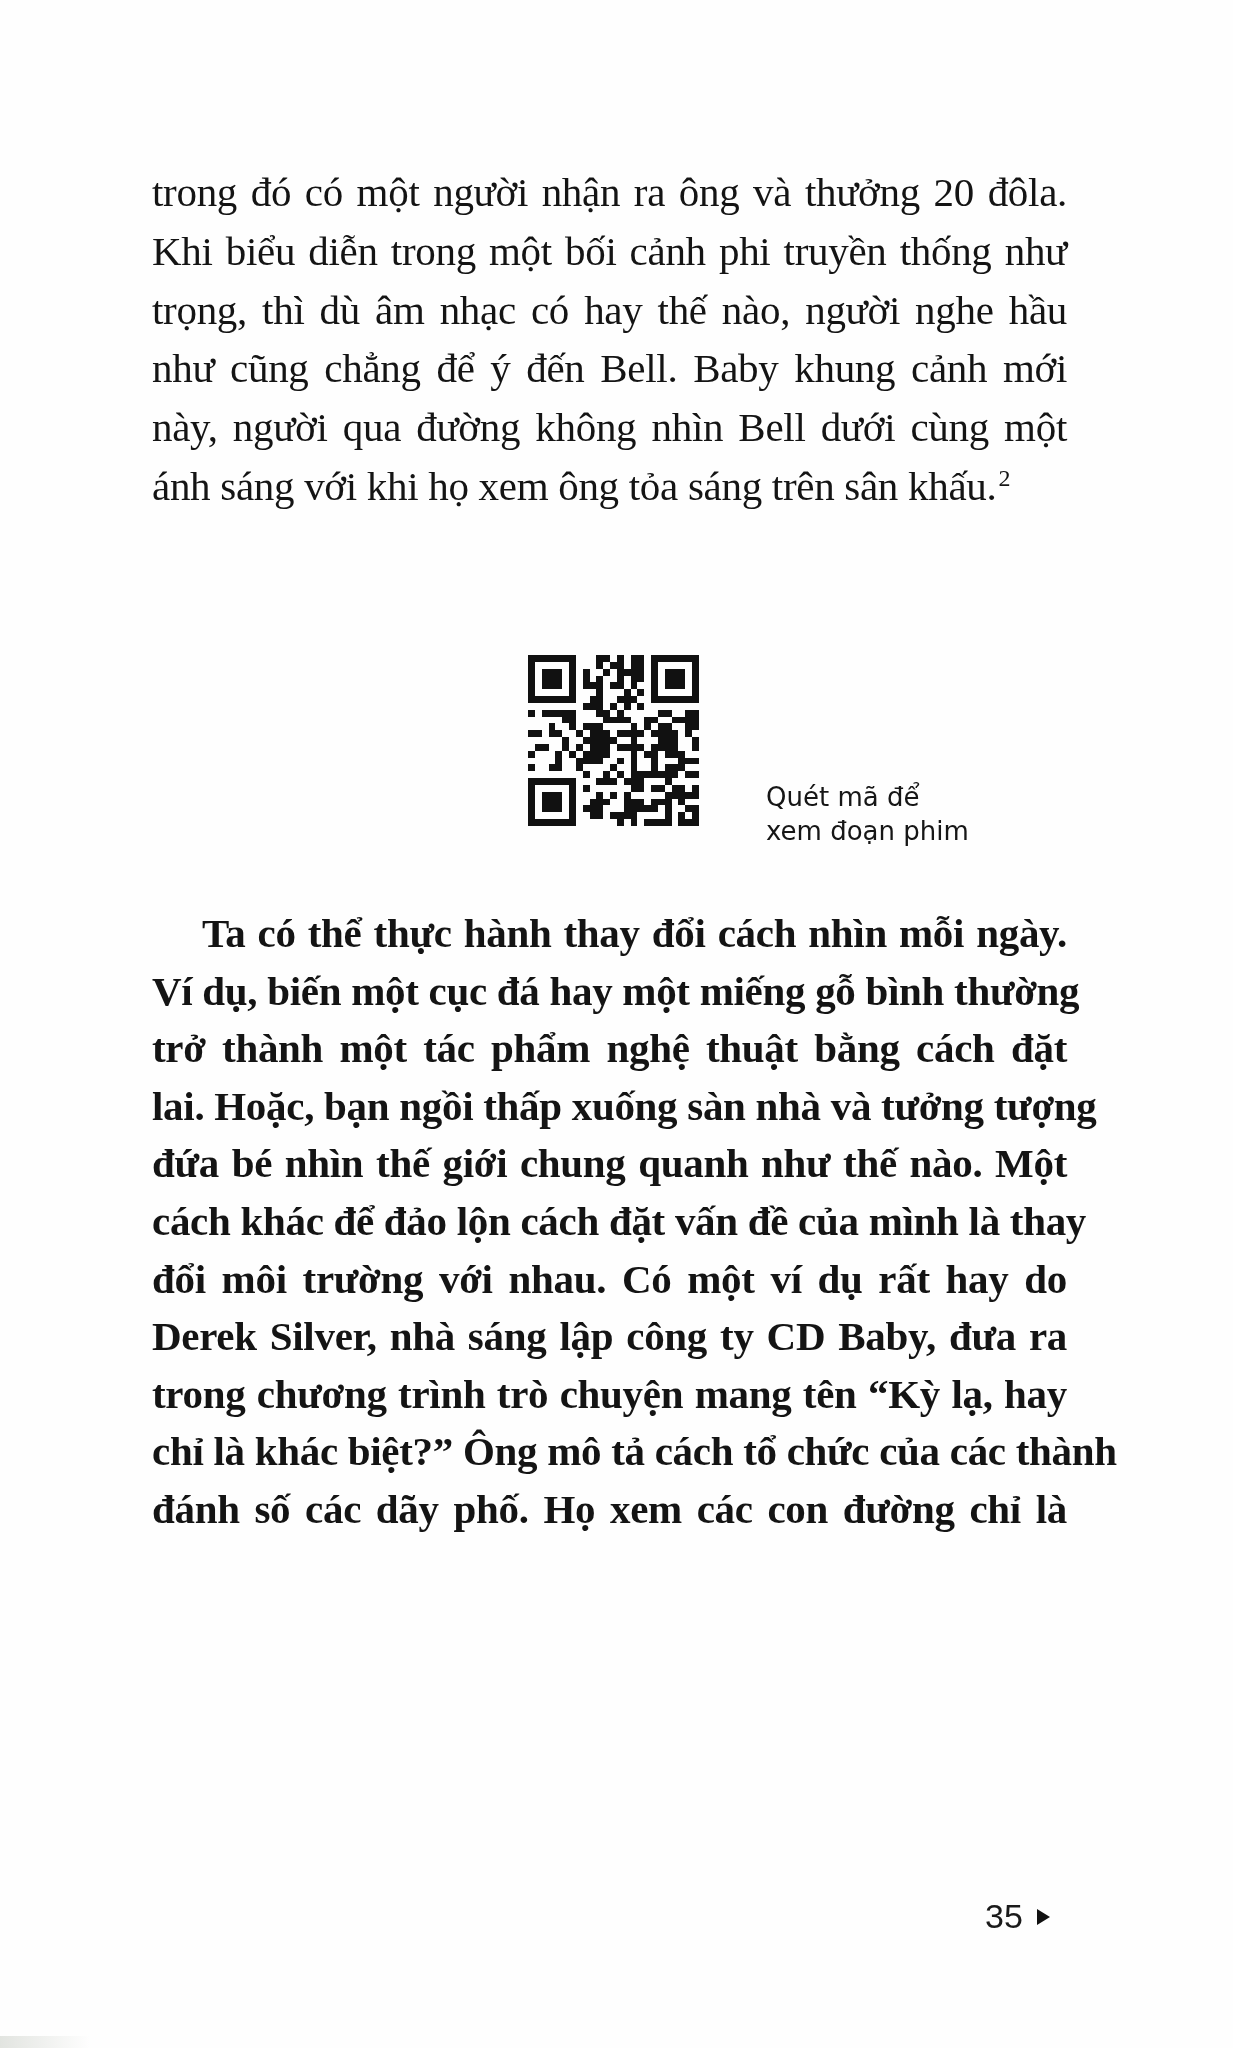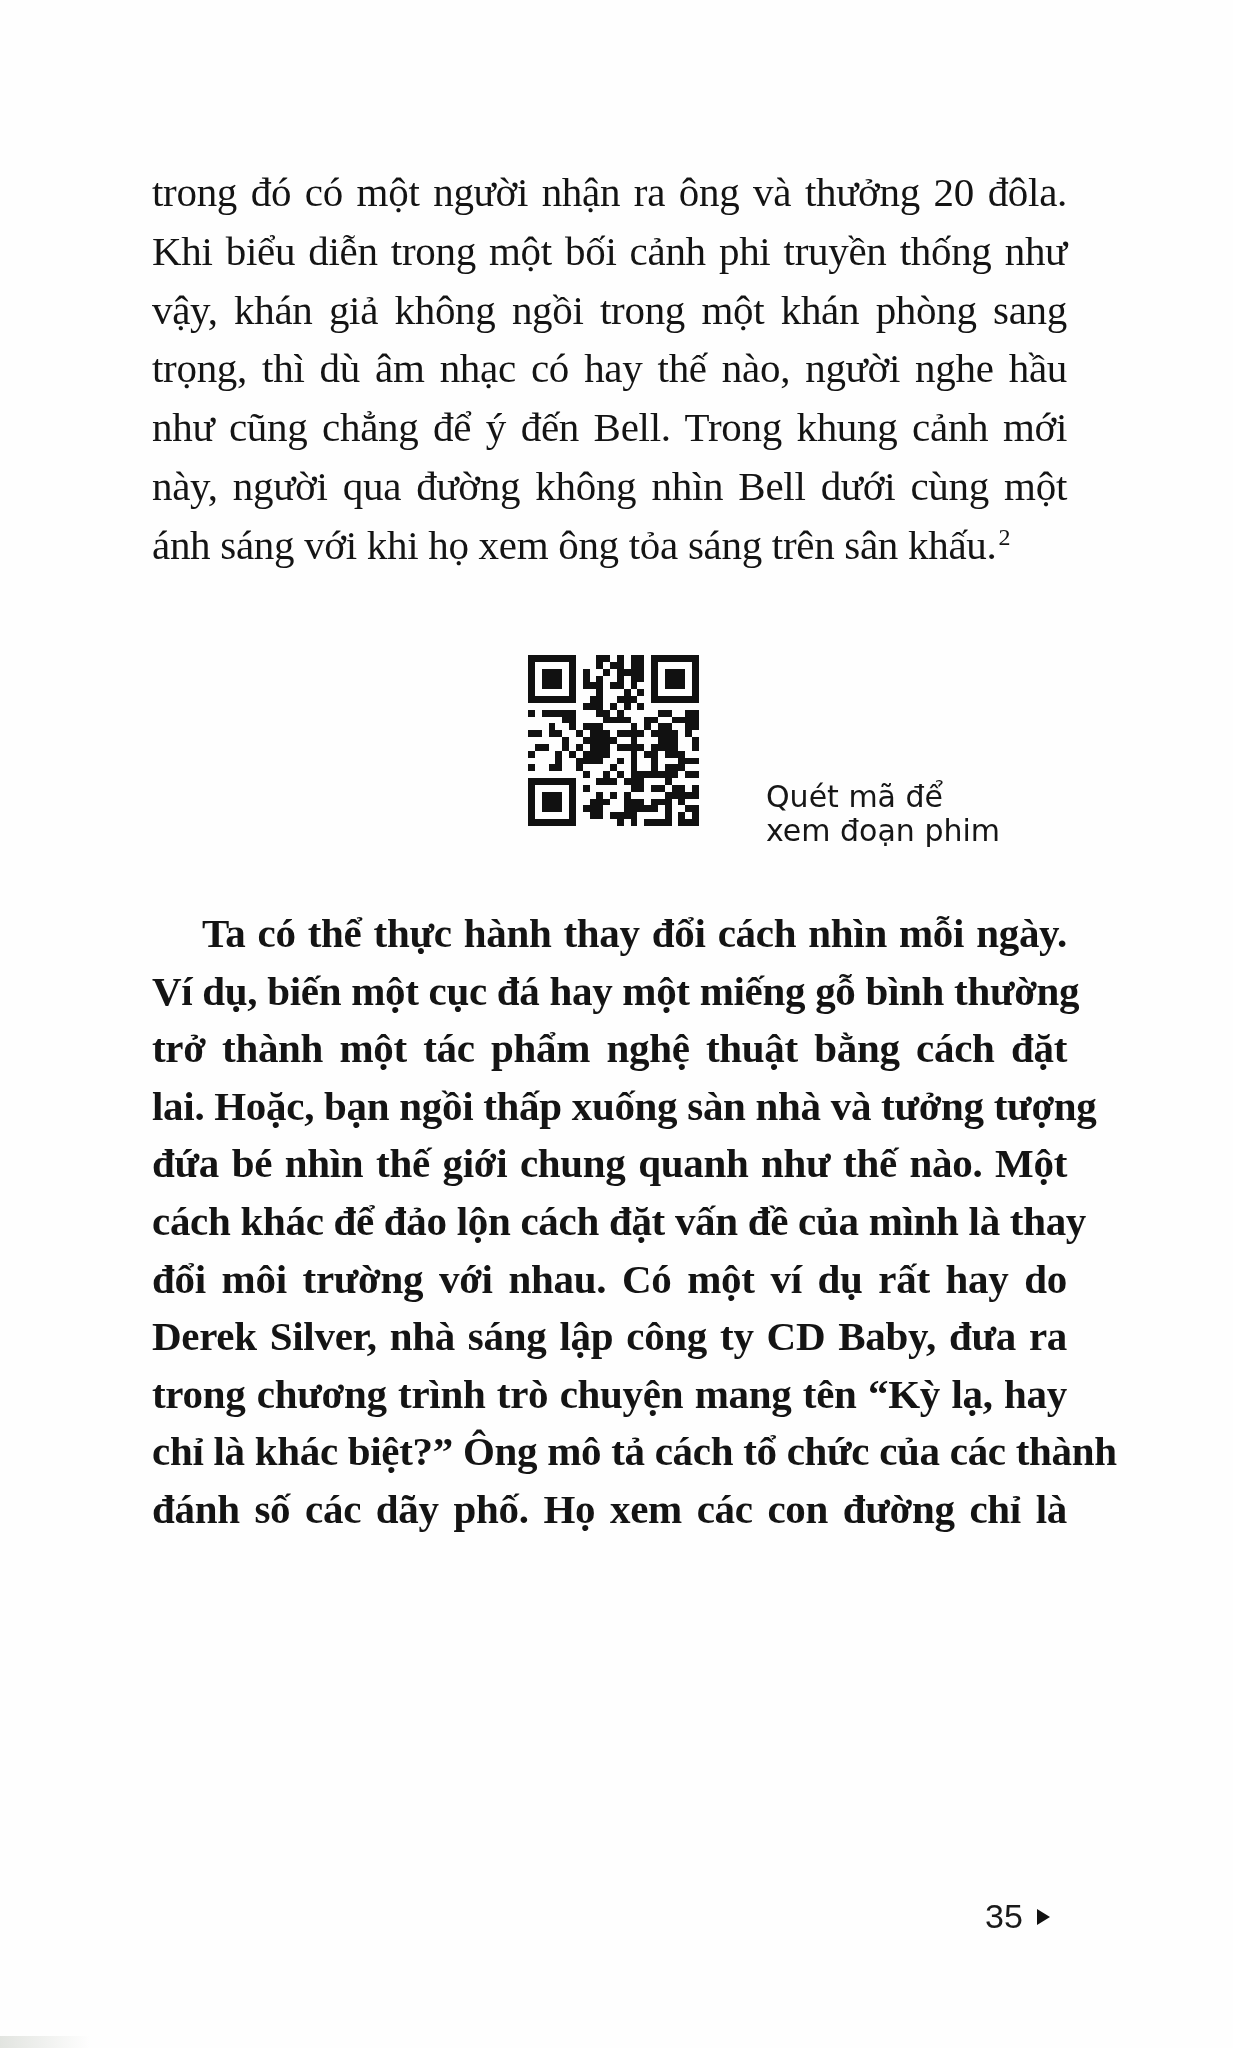--- a/index.html
+++ b/index.html
@@ -56,21 +56,21 @@
     top: 655px;
     width: 171px;
     height: 171px;
   }
   .qr-wrap svg { display: block; }
   .qr-caption {
     position: absolute;
     left: 766px;
     top: 780px;
     font-family: "DejaVu Sans", "Liberation Sans", sans-serif;
-    font-size: 30px;
+    font-size: 26px;
     line-height: 34px;
     color: #161616;
   }
   .qr-caption span { display: block; }
   .page-number {
     position: absolute;
     left: 985px;
     top: 1897px;
     font-family: "Liberation Sans", "DejaVu Sans", sans-serif;
     font-size: 34px;
@@ -94,23 +94,22 @@
   }
 </style>
 </head>
 <body>
 
 <div class="page">
 
   <div class="text-block block-1">
     <span class="line">trong đó có một người nhận ra ông và thưởng 20 đôla.</span>
     <span class="line">Khi biểu diễn trong một bối cảnh phi truyền thống như</span>
-    <span class="line">vậy, khán giả không ngồi trong một khán phòng sang</span>
     <span class="line">trọng, thì dù âm nhạc có hay thế nào, người nghe hầu</span>
-    <span class="line">như cũng chẳng để ý đến Bell. Trong khung cảnh mới</span>
+    <span class="line">như cũng chẳng để ý đến Bell. Baby khung cảnh mới</span>
     <span class="line">này, người qua đường không nhìn Bell dưới cùng một</span>
     <span class="line last"><span>ánh sáng với khi họ xem ông tỏa sáng trên sân khấu.</span><sup class="footnote">2</sup></span>
   </div>
 
   <div class="qr-wrap">
     <svg id="qr-svg" width="171" height="171" viewBox="0 0 25 25" shape-rendering="crispEdges" xmlns="http://www.w3.org/2000/svg">
         <rect x="10" y="0" width="1" height="1" fill="#111"></rect>
         <rect x="11" y="0" width="1" height="1" fill="#111"></rect>
         <rect x="13" y="0" width="1" height="1" fill="#111"></rect>
         <rect x="15" y="0" width="1" height="1" fill="#111"></rect>

